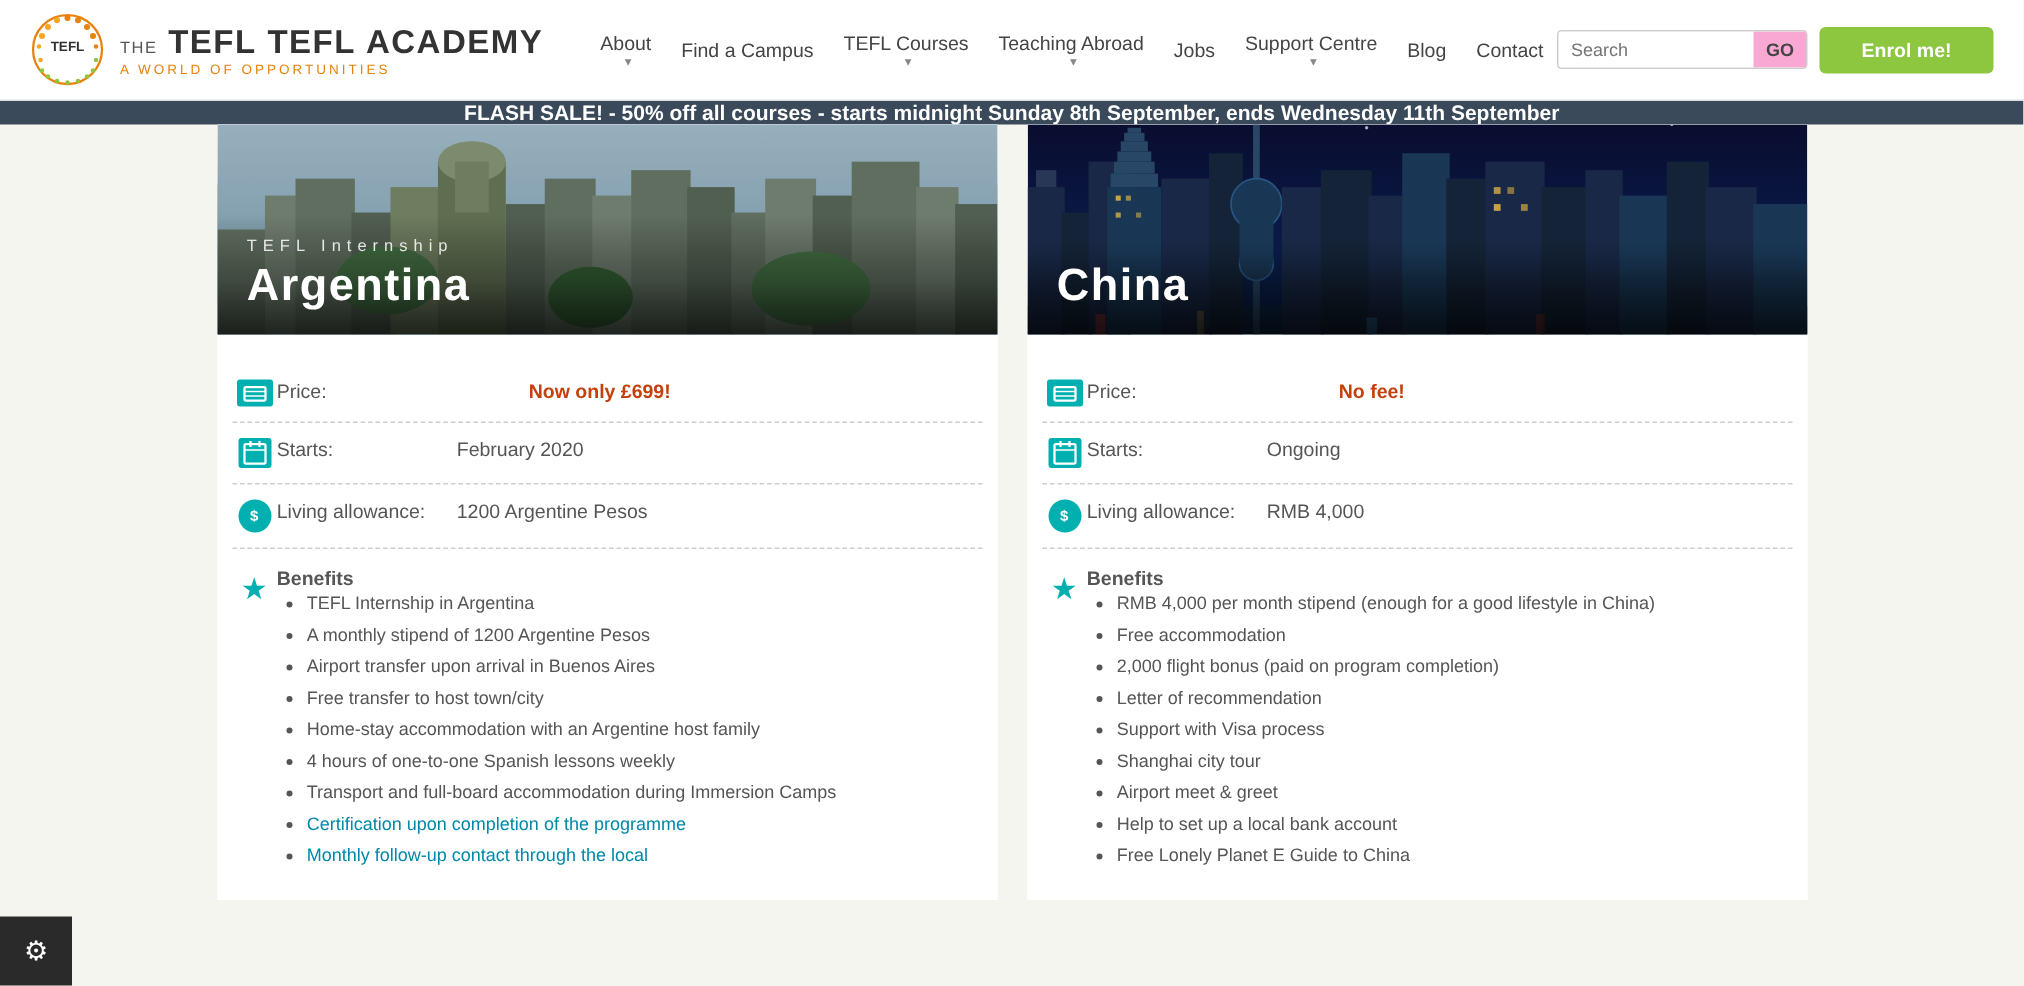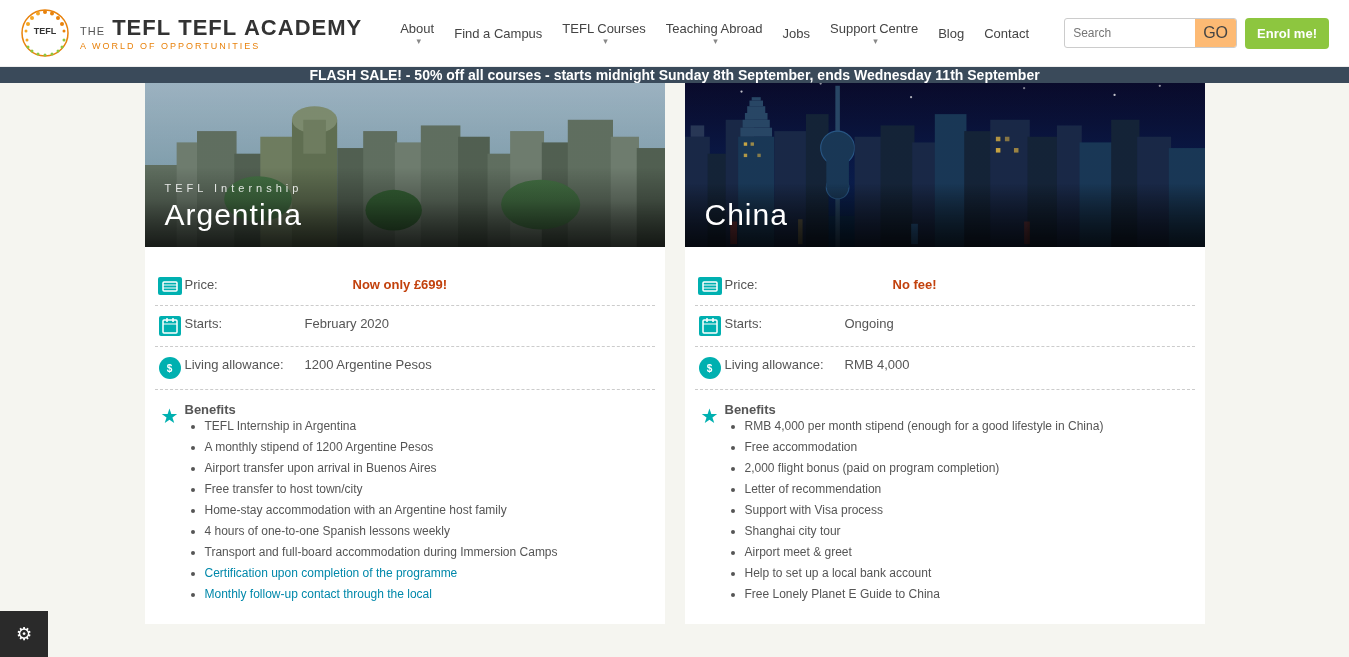--- a/index.html
+++ b/index.html
@@ -75,33 +75,33 @@
     }
     .search-input {
       border: none;
       padding: 5px 8px;
       font-size: 12px;
       outline: none;
       width: 130px;
       color: #999;
     }
     .search-go {
-      background: #fdba74;
+      background: #f9a8d4;
       border: none;
       padding: 5px 8px;
-      font-size: 16px;
+      font-size: 12px;
       cursor: pointer;
       color: #444;
-      font-weight: normal;
+      font-weight: bold;
     }
     .enrol-btn {
       background: #8dc63f;
       color: #fff;
       border: none;
-      padding: 8px 12px;
+      padding: 8px 28px;
       border-radius: 4px;
       font-size: 13px;
       font-weight: bold;
       cursor: pointer;
     }
 
     
     .flash-banner {
       background: #3a4a5a;
       color: #fff;
@@ -125,41 +125,41 @@
     }
 
     .card {
       flex: 1;
       background: #fff;
     }
 
     
     .card-hero {
       position: relative;
-      height: 164px;
+      height: 140px;
       overflow: hidden;
     }
     .card-overlay {
       position: absolute;
       bottom: 0;
       left: 0;
       right: 0;
       padding: 15px 20px;
       background: linear-gradient(to top, rgba(0,0,0,0.6) 0%, transparent 100%);
     }
     .card-subtitle {
       color: rgba(255,255,255,0.85);
       font-size: 12px;
       letter-spacing: 3px;
       margin-bottom: 4px;
     }
     .card-title {
       color: #fff;
       font-size: 30px;
-      font-weight: 400;
+      font-weight: 700;
       letter-spacing: 1px;
     }
 
     
     .card-details {
       padding: 20px 10px 10px 10px;
       background: #fff;
     }
 
     .detail-row {

